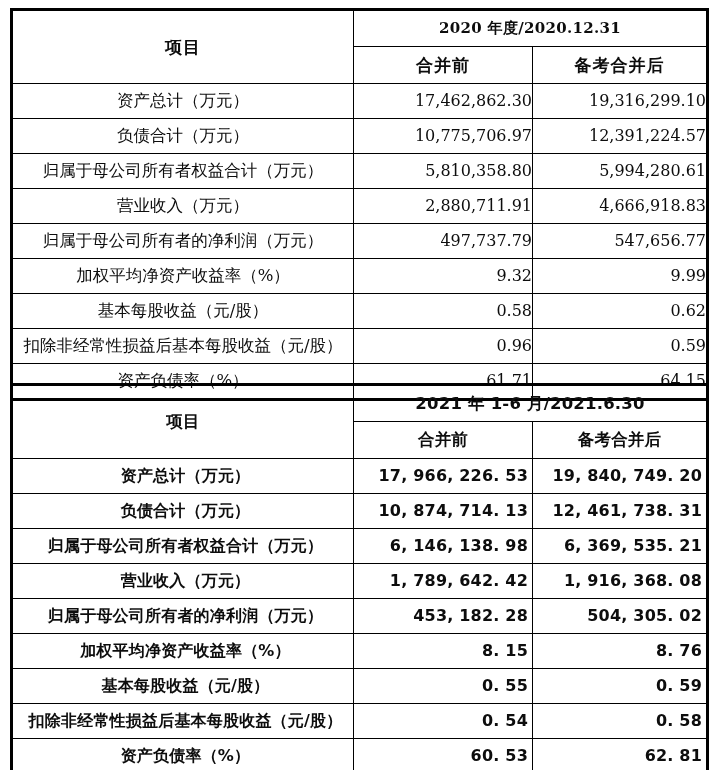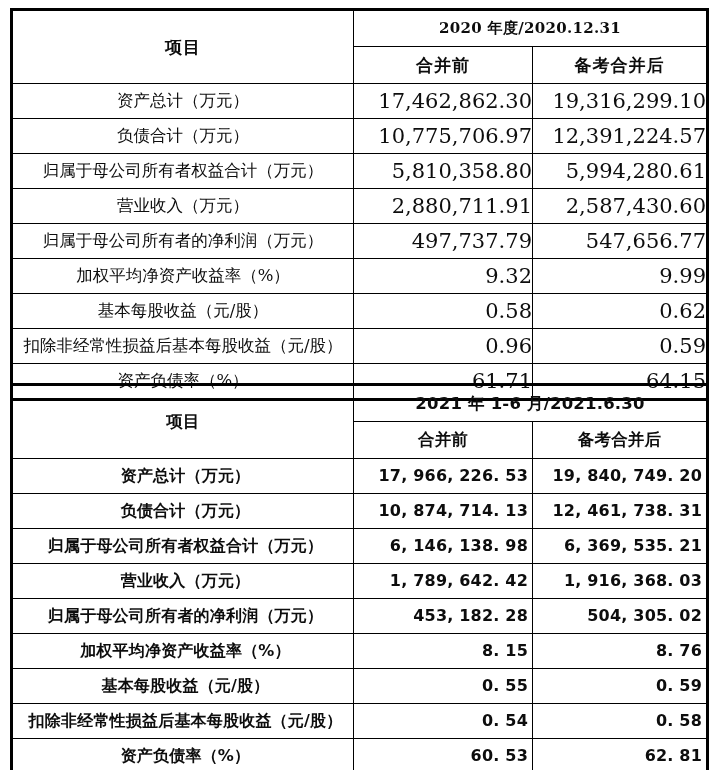--- a/index.html
+++ b/index.html
@@ -70,21 +70,21 @@
     text-align: center;
     padding-left: 6px;
     font-size: 16.5px;
     height: 34px;
     line-height: 34px;
     white-space: nowrap;
   }
   .d-val {
     text-align: right;
     padding-right: 7px;
-    font-size: 21px;
+    font-size: 16px;
     height: 34px;
     line-height: 34px;
     white-space: nowrap;
   }
 
   
   #table-2020 {
     font-family: "DejaVu Serif", "Liberation Serif", serif;
   }
   #table-2020 .h-item,
@@ -149,21 +149,21 @@
             <td class="d-val">12,391,224.57</td>
           </tr>
           <tr>
             <td class="d-item">归属于母公司所有者权益合计（万元）</td>
             <td class="d-val">5,810,358.80</td>
             <td class="d-val">5,994,280.61</td>
           </tr>
           <tr>
             <td class="d-item">营业收入（万元）</td>
             <td class="d-val">2,880,711.91</td>
-            <td class="d-val">2,587,430.60</td>
+            <td class="d-val">4,666,918.83</td>
           </tr>
           <tr>
             <td class="d-item">归属于母公司所有者的净利润（万元）</td>
             <td class="d-val">497,737.79</td>
             <td class="d-val">547,656.77</td>
           </tr>
           <tr>
             <td class="d-item">加权平均净资产收益率（%）</td>
             <td class="d-val">9.32</td>
             <td class="d-val">9.99</td>
@@ -216,21 +216,21 @@
             <td class="d-val">12, 461, 738. 31</td>
           </tr>
           <tr>
             <td class="d-item">归属于母公司所有者权益合计（万元）</td>
             <td class="d-val">6, 146, 138. 98</td>
             <td class="d-val">6, 369, 535. 21</td>
           </tr>
           <tr>
             <td class="d-item">营业收入（万元）</td>
             <td class="d-val">1, 789, 642. 42</td>
-            <td class="d-val">1, 916, 368. 03</td>
+            <td class="d-val">1, 916, 368. 08</td>
           </tr>
           <tr>
             <td class="d-item">归属于母公司所有者的净利润（万元）</td>
             <td class="d-val">453, 182. 28</td>
             <td class="d-val">504, 305. 02</td>
           </tr>
           <tr>
             <td class="d-item">加权平均净资产收益率（%）</td>
             <td class="d-val">8. 15</td>
             <td class="d-val">8. 76</td>

